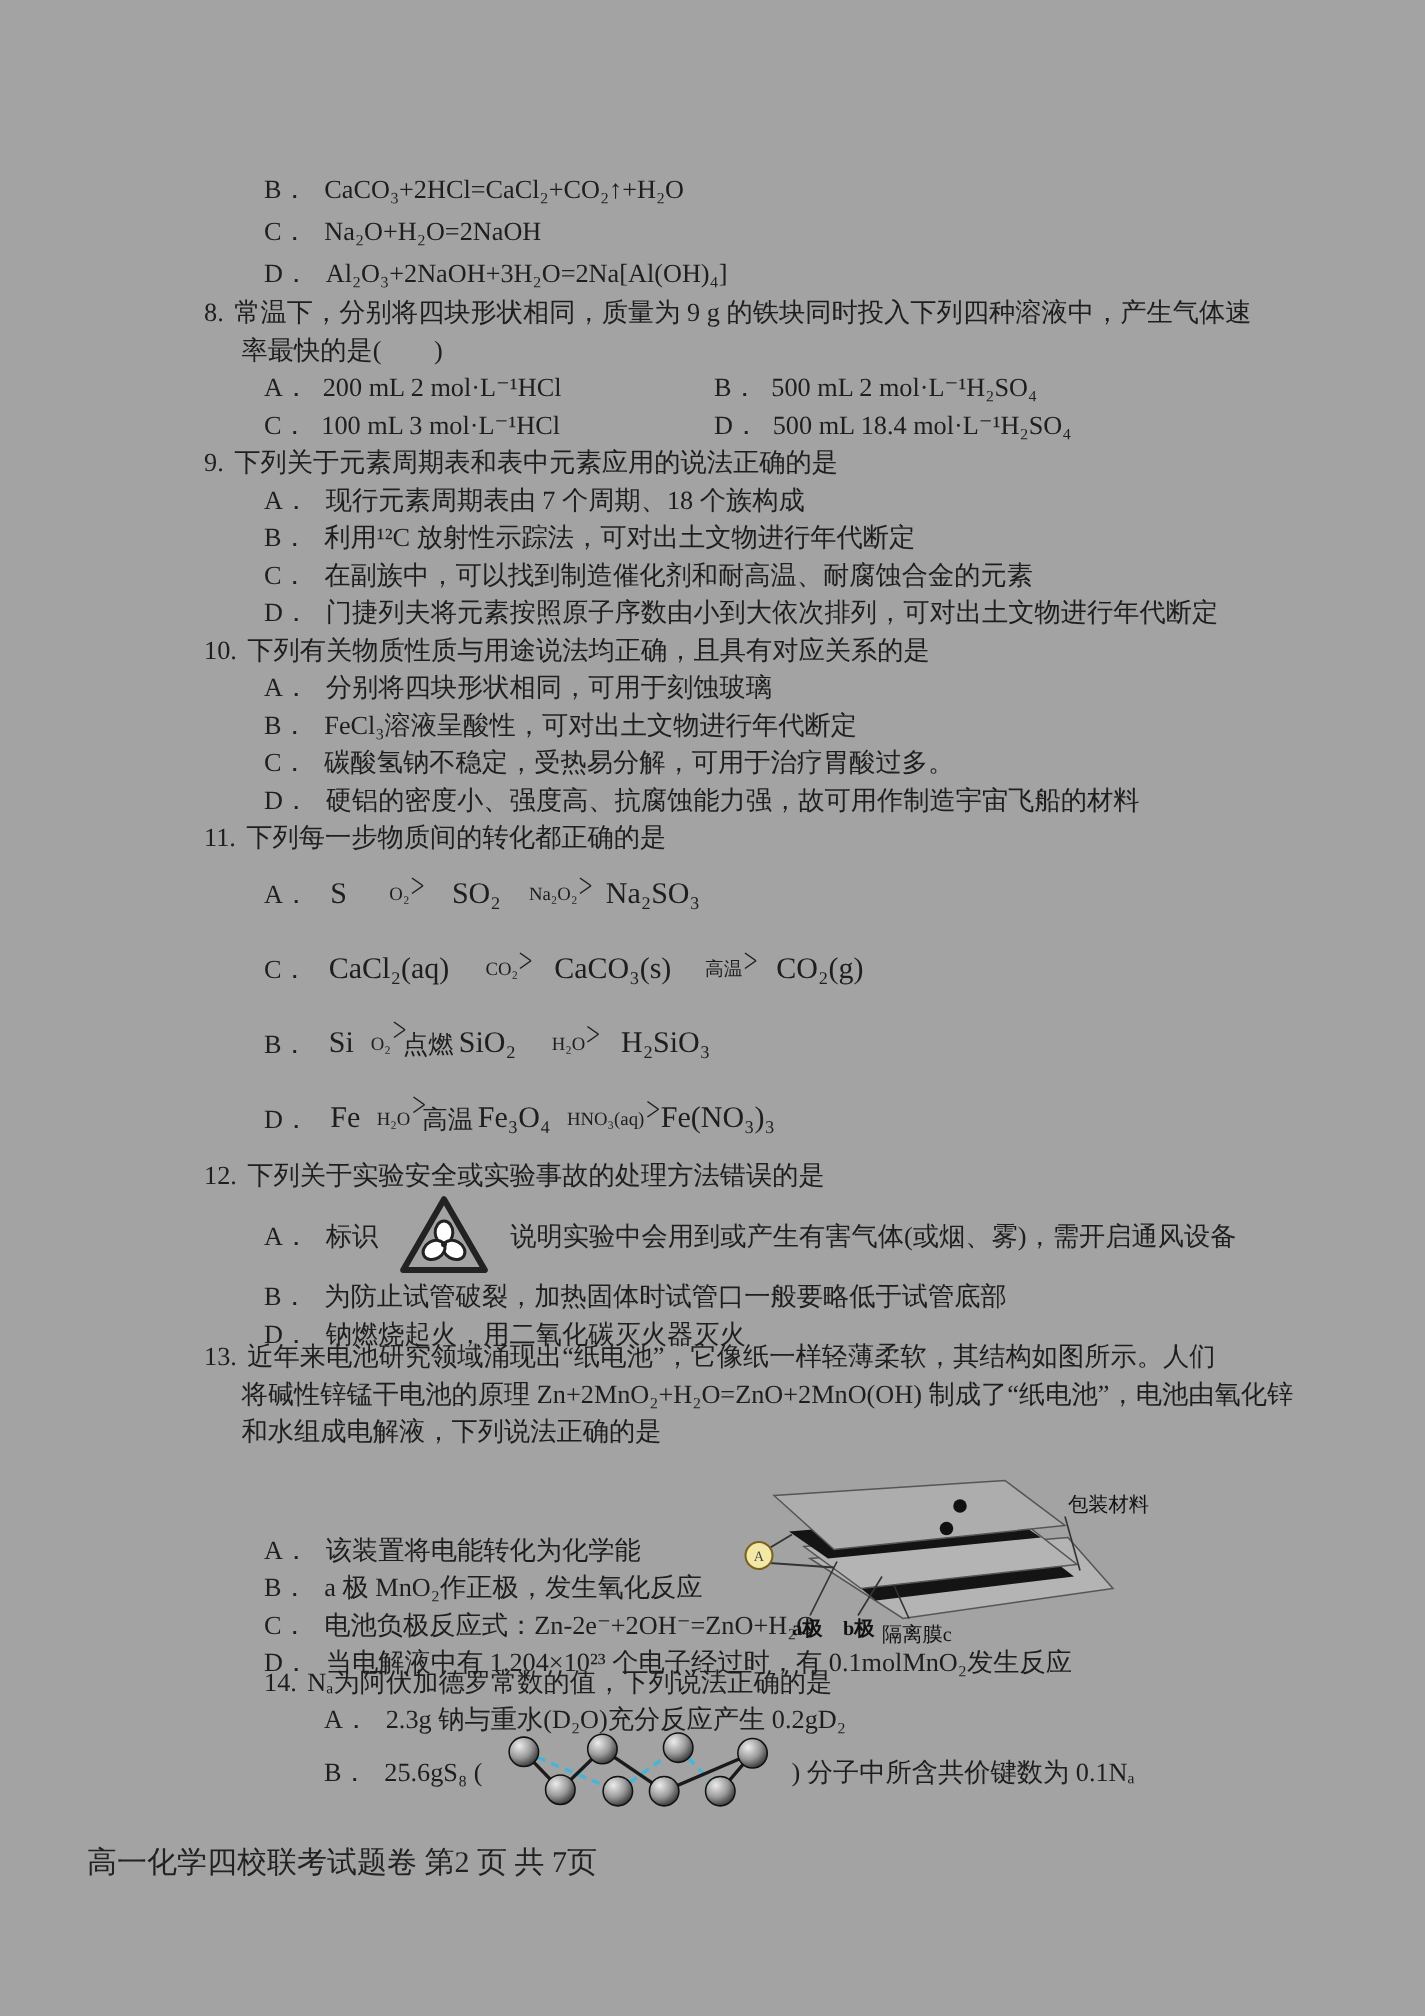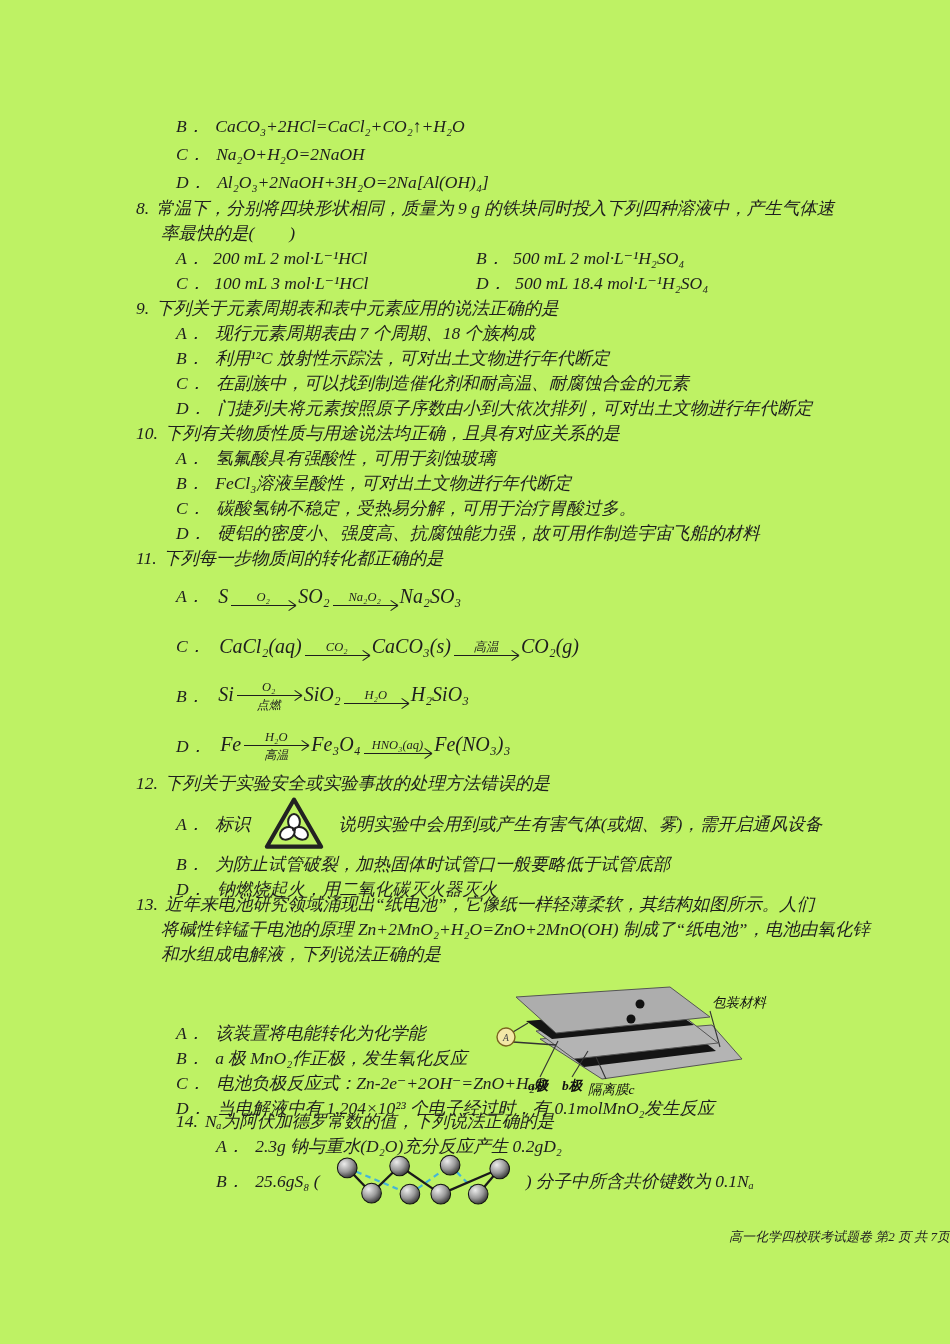--- a/index.html
+++ b/index.html
@@ -1,55 +1,55 @@
 <!DOCTYPE html>
 <html><head>
 <meta charset="utf-8">
 <style>
   html,body{margin:0;padding:0;background:#ffffff;}
   .page{
-    position:relative;width:950px;height:1344px;overflow:hidden;background:#bef264;
-    font-family:"Liberation Serif","DejaVu Serif",serif;color:#1e1e1e;font-size:17.5px;font-style:italic;
+    position:relative;width:950px;height:1344px;overflow:hidden;background:#a3a3a3;
+    font-family:"Liberation Serif","DejaVu Serif",serif;color:#1e1e1e;font-size:17.5px;
   }
   .content{padding:112px 20px 0 136px;width:794px;box-sizing:content-box;}
   .line{line-height:25px;white-space:nowrap;}
   .chem-line{line-height:28px;}
   .opt{padding-left:40px;}
   .indent1{padding-left:25px;}
   .qnum{margin-right:7px;}
   .lbl{margin-right:11px;}
   .optgrid{display:flex;flex-wrap:wrap;padding-left:40px;}
   .optcell{width:300px;line-height:25px;white-space:nowrap;}
   .optcell .lbl{margin-right:9px;}
   
   .eqline{padding-left:40px;height:50px;display:flex;align-items:center;font-size:20px;white-space:nowrap;}
   .eqline .lbl{font-size:17.5px;margin-right:14px;}
-  .rxn{display:inline-flex;flex-direction:column;align-items:center;justify-content:center;
+  .rxn{display:inline-flex;flex-direction:row;align-items:center;justify-content:center;
        vertical-align:middle;margin:0 3px;min-width:64px;}
   .rxn .above{display:block;font-size:12.5px;line-height:1.2;padding:0 8px;white-space:nowrap;}
-  .rxn .below{display:block;font-size:12px;line-height:1.2;padding-top:2px;white-space:nowrap;}
+  .rxn .below{display:block;font-size:17px;line-height:1.2;padding-top:2px;white-space:nowrap;}
   .rxn .shaft{position:relative;align-self:stretch;height:0;border-top:1.7px solid #1e1e1e;}
   .rxn .shaft::before,.rxn .shaft::after{
     content:'';position:absolute;right:-1px;top:-0.9px;width:9px;border-top:1.7px solid #1e1e1e;
     transform-origin:right center;}
   .rxn .shaft::before{transform:rotate(-35deg);}
   .rxn .shaft::after{transform:rotate(35deg);}
   
   .q12a{display:flex;align-items:center;height:56px;white-space:nowrap;padding-left:40px;}
   .q12a .hazard{margin:0 12px;flex:0 0 auto;}
   
   .q13block{margin-top:-10px;}
   .q13opts{margin-top:54px;}
   
   .q14block{margin-top:-12px;margin-left:40px;}
   .q14b{display:flex;align-items:center;height:56px;margin-top:-6px;white-space:nowrap;padding-left:40px;}
   .q14b .s8{margin:0 5px;flex:0 0 auto;}
   .battery-fig{position:absolute;left:490px;top:985px;}
-  .footer{position:absolute;top:1228px;left:0;width:950px;text-align:right;
-          padding-left:58px;box-sizing:border-box;font-size:13px;color:#222;}
+  .footer{position:absolute;top:1228px;left:0;width:950px;text-align:left;
+          padding-left:58px;box-sizing:border-box;font-size:20px;color:#222;}
 </style>
 </head>
 <body>
 
 <div class="page">
   <div class="content">
 
     <div class="line chem-line opt"><span class="lbl">B．</span><span>CaCO₃+2HCl=CaCl₂+CO₂↑+H₂O</span></div>
     <div class="line chem-line opt"><span class="lbl">C．</span><span>Na₂O+H₂O=2NaOH</span></div>
     <div class="line chem-line opt"><span class="lbl">D．</span><span>Al₂O₃+2NaOH+3H₂O=2Na[Al(OH)₄]</span></div>
@@ -63,21 +63,21 @@
       <div class="optcell"><span class="lbl">D．</span><span>500 mL 18.4 mol·L⁻¹H₂SO₄</span></div>
     </div>
 
     <div class="line"><span class="qnum">9.</span><span>下列关于元素周期表和表中元素应用的说法正确的是</span></div>
     <div class="line opt"><span class="lbl">A．</span><span>现行元素周期表由 7 个周期、18 个族构成</span></div>
     <div class="line opt"><span class="lbl">B．</span><span>利用¹²C 放射性示踪法，可对出土文物进行年代断定</span></div>
     <div class="line opt"><span class="lbl">C．</span><span>在副族中，可以找到制造催化剂和耐高温、耐腐蚀合金的元素</span></div>
     <div class="line opt"><span class="lbl">D．</span><span>门捷列夫将元素按照原子序数由小到大依次排列，可对出土文物进行年代断定</span></div>
 
     <div class="line"><span class="qnum">10.</span><span>下列有关物质性质与用途说法均正确，且具有对应关系的是</span></div>
-    <div class="line opt"><span class="lbl">A．</span><span>氢氟酸具有强酸性，可用于刻蚀玻璃</span></div>
+    <div class="line opt"><span class="lbl">A．</span><span>分别将四块形状相同，可用于刻蚀玻璃</span></div>
     <div class="line opt"><span class="lbl">B．</span><span>FeCl₃溶液呈酸性，可对出土文物进行年代断定</span></div>
     <div class="line opt"><span class="lbl">C．</span><span>碳酸氢钠不稳定，受热易分解，可用于治疗胃酸过多。</span></div>
     <div class="line opt"><span class="lbl">D．</span><span>硬铝的密度小、强度高、抗腐蚀能力强，故可用作制造宇宙飞船的材料</span></div>
 
     <div class="line"><span class="qnum">11.</span><span>下列每一步物质间的转化都正确的是</span></div>
     <div class="eqline">
         <span class="lbl">A．</span>
         <span><span class="eq-text">S</span><span class="rxn">
             <span class="above">O₂</span>
             <span class="shaft"></span>

